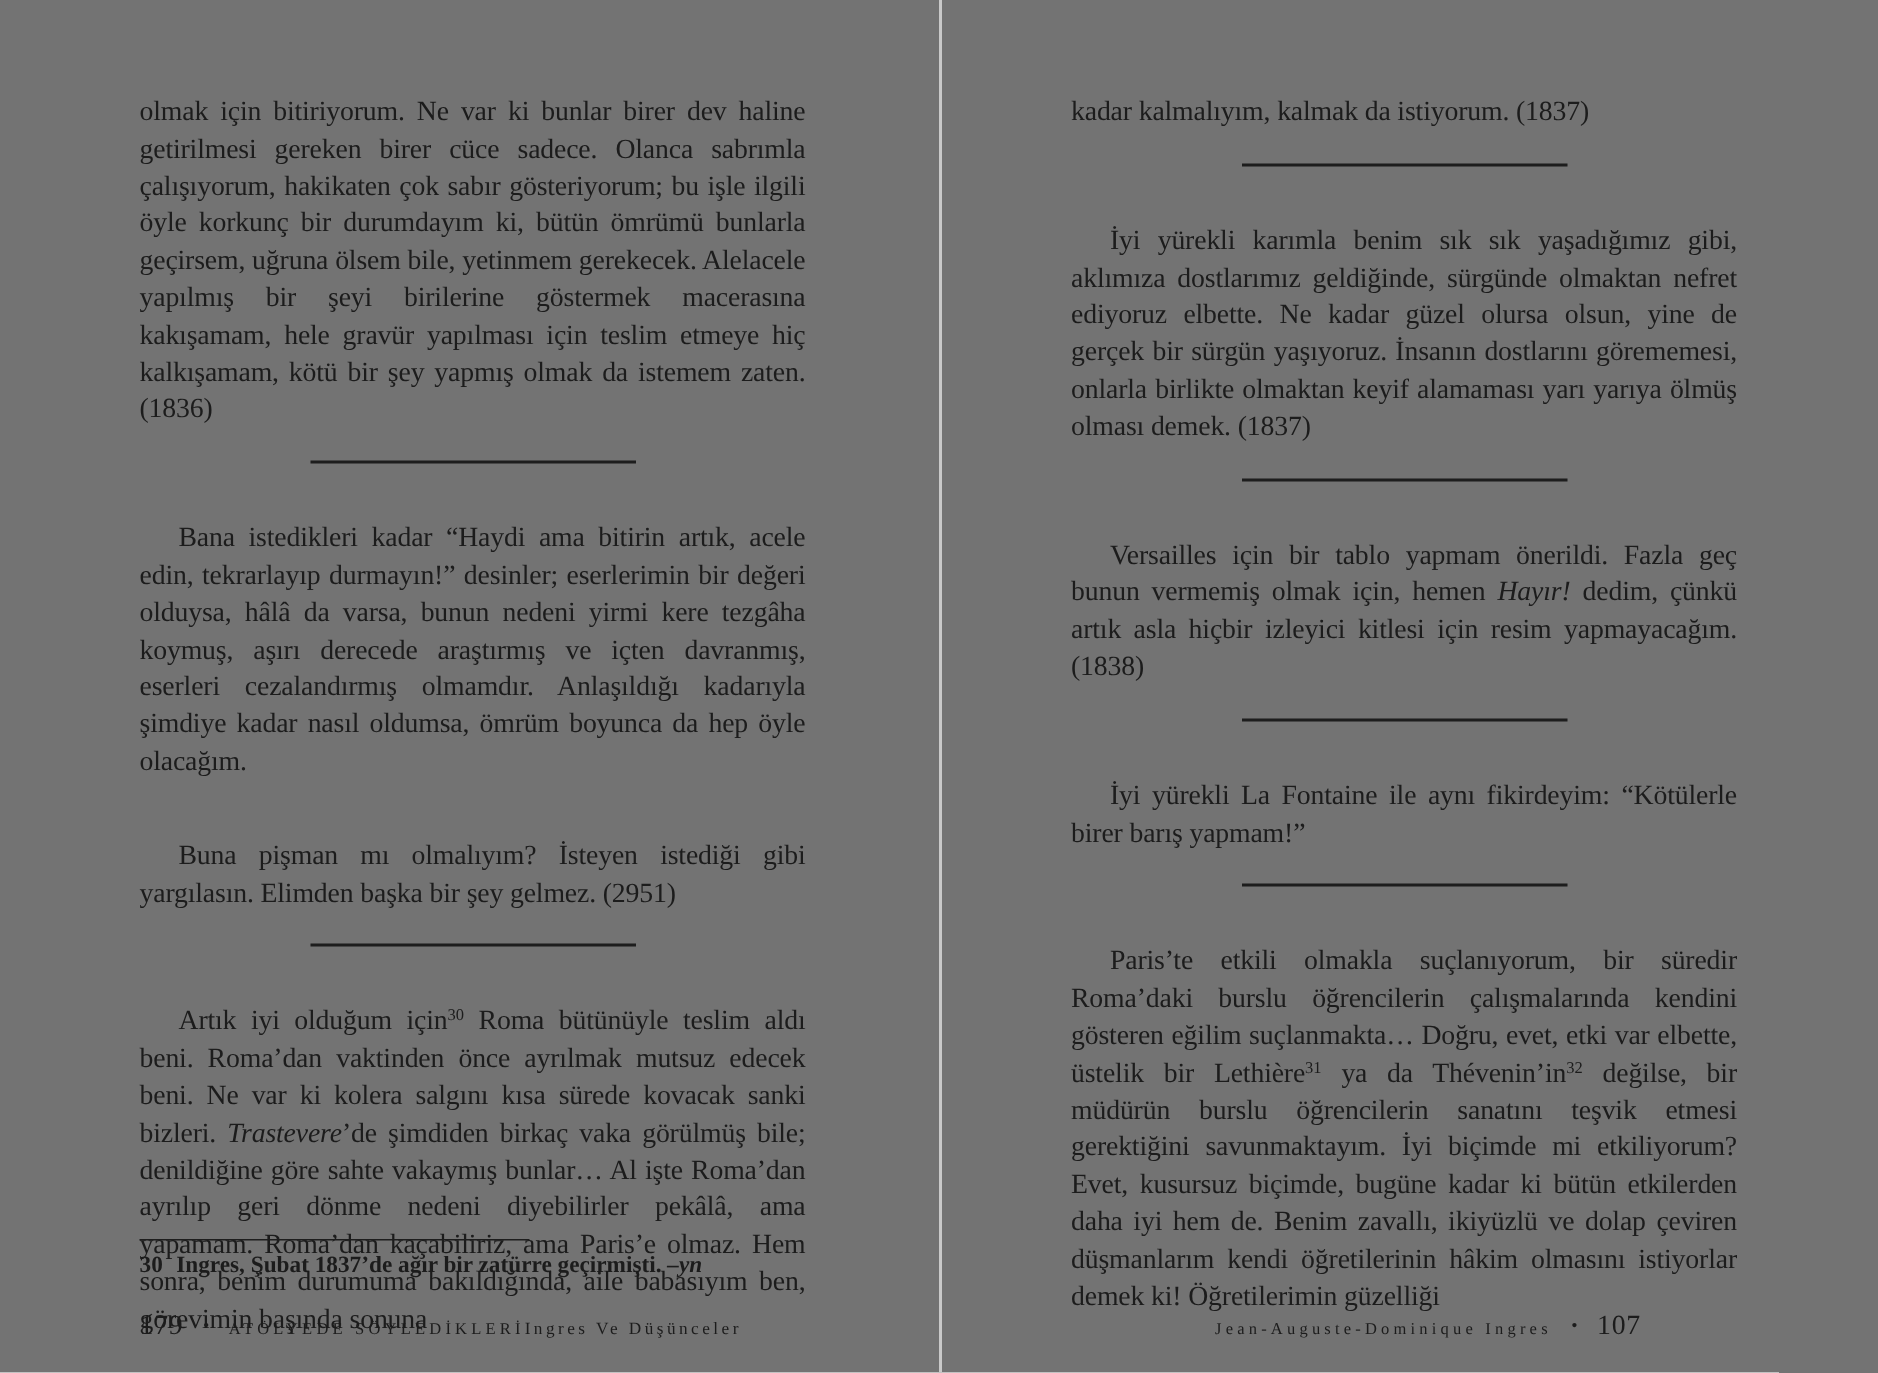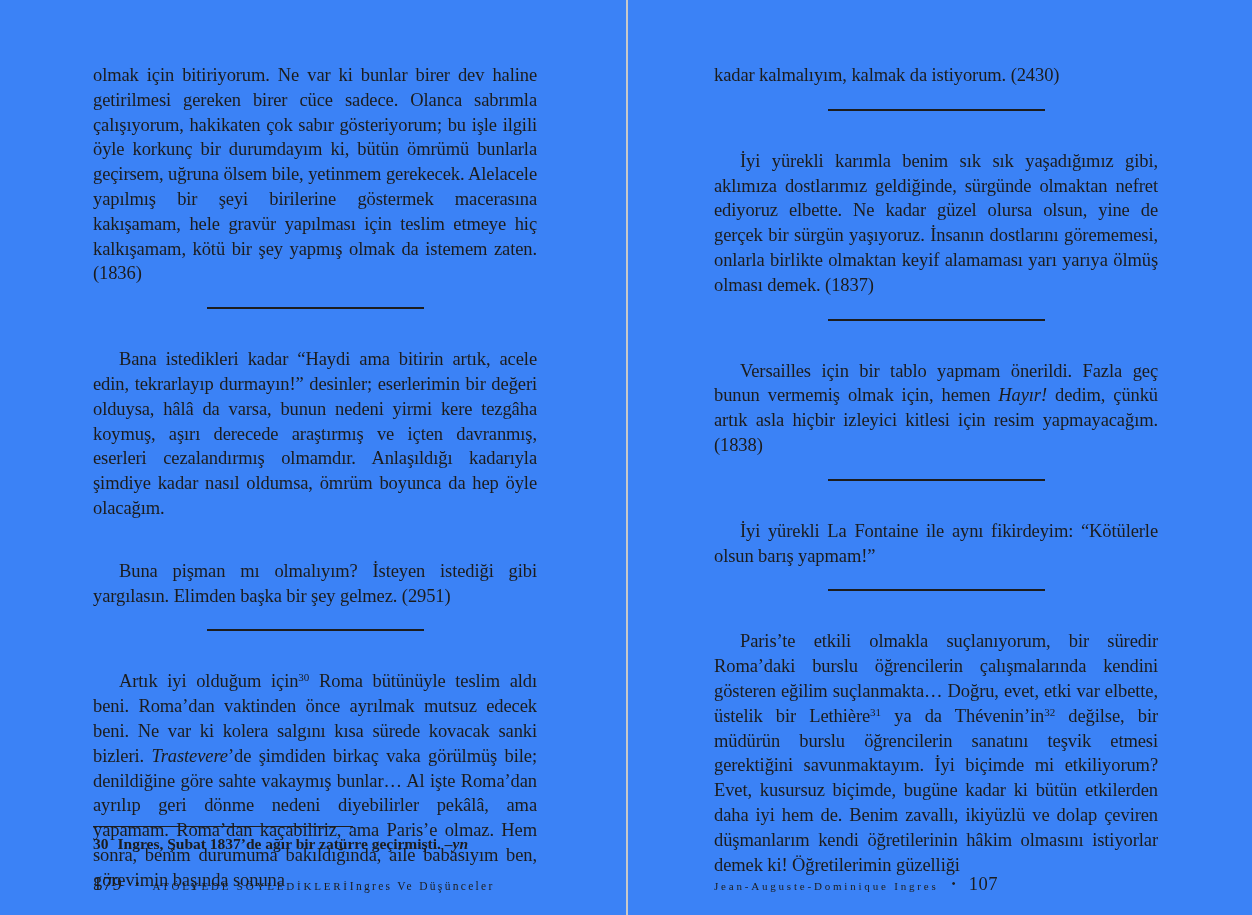--- a/index.html
+++ b/index.html
@@ -3,21 +3,21 @@
 <meta charset="utf-8">
 <style>
   html, body {
     margin: 0; padding: 0;
     background: #ffffff;
   }
   .spread {
     position: relative;
     width: 1252px;
     height: 915px;
-    background: #3b82f6;
+    background: #737373;
     font-family: "Liberation Serif", "DejaVu Serif", serif;
     color: #1c1c1c;
     overflow: hidden;
   }
   .gutter {
     position: absolute;
     left: 626px; top: 0;
     width: 2px; height: 915px;
     background: #c9c9c9;
   }
@@ -78,21 +78,21 @@
   .footnote .fn-num { margin-right: 9px; }
   .footnote em { font-style: italic; }
 
   .footer {
     position: absolute;
     top: 874px;
     width: 444px;
     white-space: nowrap;
   }
   .page.left  .footer { left: 93px; text-align: left; }
-  .page.right .footer { left: 88px; text-align: left; }
+  .page.right .footer { left: 104px; text-align: center; }
   .footer .num {
     font-size: 18.5px;
     letter-spacing: 0.5px;
   }
   .footer .bullet {
     font-size: 12px;
     margin: 0 13px;
     vertical-align: 2px;
   }
   .footer .caps {
@@ -123,26 +123,26 @@
       <div class="fn-rule"></div>
     <div class="footnote"><span class="fn-num">30</span><span>Ingres, Şubat 1837’de ağır bir zatürre geçirmişti. </span><em>–yn</em></div>
       </div>
     <div class="footer"><span class="num">179</span><span class="bullet">•</span><span class="caps">ATÖLYEDE SÖYLEDİKLERİ</span><span class="small">Ingres Ve Düşünceler</span></div>
   </div>
 
   <div class="gutter"></div>
 
   <div class="page right">
     <div class="content">
-        <p class="para"><span>kadar kalmalıyım, kalmak da istiyorum. (2430)</span></p>
+        <p class="para"><span>kadar kalmalıyım, kalmak da istiyorum. (1837)</span></p>
         <div class="separator"></div>
         <p class="para indent"><span>İyi yürekli karımla benim sık sık yaşadığımız gibi, aklımıza dostlarımız geldiğinde, sürgünde olmaktan nefret ediyoruz elbette. Ne kadar güzel olursa olsun, yine de gerçek bir sürgün yaşıyoruz. İnsanın dostlarını görememesi, onlarla birlikte olmaktan keyif alamaması yarı yarıya ölmüş olması demek. (1837)</span></p>
         <div class="separator"></div>
         <p class="para indent"><span>Versailles için bir tablo yapmam önerildi. Fazla geç bunun vermemiş olmak için, hemen </span><em>Hayır!</em><span> dedim, çünkü artık asla hiçbir izleyici kitlesi için resim yapmayacağım. (1838)</span></p>
         <div class="separator"></div>
-        <p class="para indent"><span>İyi yürekli La Fontaine ile aynı fikirdeyim: “Kötülerle olsun barış yapmam!”</span></p>
+        <p class="para indent"><span>İyi yürekli La Fontaine ile aynı fikirdeyim: “Kötülerle birer barış yapmam!”</span></p>
         <div class="separator"></div>
         <p class="para indent"><span>Paris’te etkili olmakla suçlanıyorum, bir süredir Roma’daki burslu öğrencilerin çalışmalarında kendini gösteren eğilim suçlanmakta… Doğru, evet, etki var elbette, üstelik bir Lethière</span><sup>31</sup><span> ya da Thévenin’in</span><sup>32</sup><span> değilse, bir müdürün burslu öğrencilerin sanatını teşvik etmesi gerektiğini savunmaktayım. İyi biçimde mi etkiliyorum? Evet, kusursuz biçimde, bugüne kadar ki bütün etkilerden daha iyi hem de. Benim zavallı, ikiyüzlü ve dolap çeviren düşmanlarım kendi öğretilerinin hâkim olmasını istiyorlar demek ki! Öğretilerimin güzelliği</span></p>
       </div>
     <div class="footer"><span class="caps">Jean-Auguste-Dominique Ingres</span><span class="bullet">•</span><span class="num">107</span></div>
   </div>
 
 </div>
 
 </body></html>

